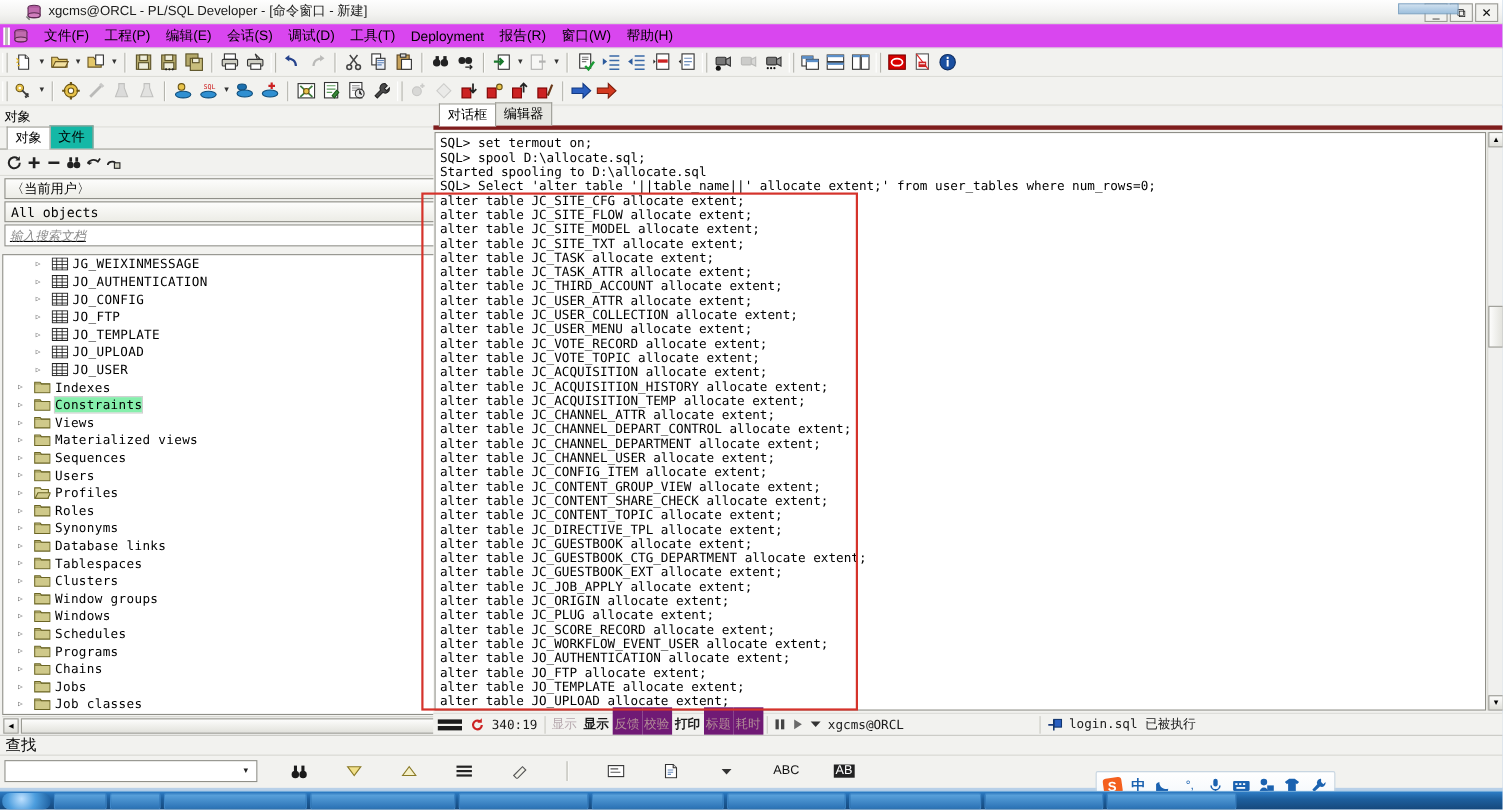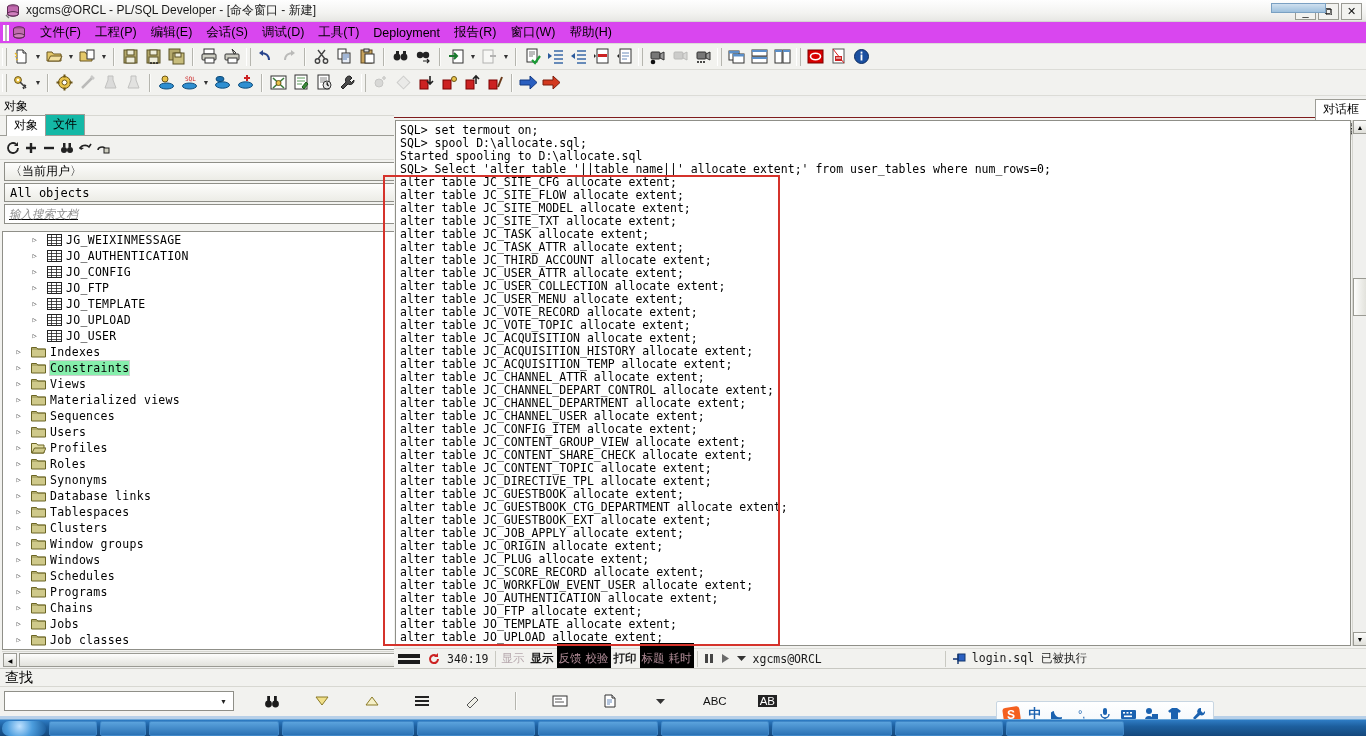--- a/index.html
+++ b/index.html
@@ -45,21 +45,21 @@
   }
 
   
   .app {
     position: absolute; left: 0; top: 0; width: 1366px; height: 716px;
     background: #f0f0ee;
   }
   .titlebar {
     position: absolute; left: 0; top: 0; width: 1366px; height: 22px;
     background: linear-gradient(180deg, #fefefe 0%, #f3f3f1 60%, #e7e7e4 100%);
-    display: flex; align-items: center; padding-left: 5px;
+    display: flex; align-items: center; padding-left: 23px;
     border-bottom: 1px solid #d5d5d0;
   }
   .title-icon {
     width: 16px; height: 16px; margin-right: 5px; flex: none;
   }
   .title-text { font-size: 12px; color: #1a1a1a; font-family: "Liberation Sans", sans-serif; }
   .win-ctrls { position: absolute; right: 4px; top: 3px; display: flex; }
   .wc {
     width: 21px; height: 17px; margin-left: 2px;
     border: 1px solid #9a9a94; background: #f2f2ef;
@@ -170,21 +170,21 @@
     border: 1px solid #9a9a93; display:flex; align-items:center; justify-content:center; font-size:6px; }
   .lp-hscroll .hthumb { flex: 1; height: 14px; margin: 0 1px;
     background: linear-gradient(180deg,#fdfdfc,#e2e2dc); border: 1px solid #9a9a93; }
 
   
   .mainpane {
     position: absolute; left: 394px; top: 98px; right: 0; height: 570px;
     background: #f2f2ef;
   }
   .mp-tabs { height: 20px; display: flex; align-items: flex-end;
-    border-bottom: 1px solid #7f1d1d; padding-left: 5px; flex-direction: column; }
+    border-bottom: 4px solid #7f1d1d; padding-left: 5px; }
   .mp-tab { padding: 1px 7px 2px; font-size: 12px; border: 1px solid #9d9d96;
     border-bottom: none; background: #e6e6e1; margin-right: -1px; color: #000; }
   .mp-tab.active { background: #fff; position: relative; top: 1px; }
   .console {
     position: absolute; left: 1px; top: 22px; right: 15px; bottom: 22px;
     background: #fff; border: 1px solid #8f8f88; overflow: hidden;
     font-family: "DejaVu Sans Mono", monospace;
     font-size: 11.5px; line-height: 13.05px; color: #000;
     padding: 3px 0 0 4px; white-space: pre;
   }
@@ -204,21 +204,21 @@
     background: linear-gradient(90deg,#fdfdfc,#e2e2dc); border: 1px solid #9a9a93; }
   .mp-status {
     position: absolute; left: 0; right: 0; bottom: 0; height: 20px;
     background: #f2f2ef; display: flex; align-items: center;
     border-top: 1px solid #dcdcd7; font-size: 11.5px;
   }
   .st-seg { display: flex; align-items: center; height: 18px; padding: 0 3px; }
   .st-divider { width: 1px; height: 16px; background: #c9c9c2; margin: 0 3px; }
   .st-grey { color: #b6a8ad; }
   .st-dark { color: #1a1a1a; }
-  .st-pinkbox { color: #b08b96; background: #000000; padding: 16px 2px; }
+  .st-pinkbox { color: #b08b96; background: #701a75; padding: 16px 2px; }
   .st-mono { font-family: "DejaVu Sans Mono", monospace; font-size: 11.5px; }
 
   
   .findpanel {
     position: absolute; left: 0; top: 668px; width: 1366px; height: 48px;
     background: #f2f2ef; border-top: 1px solid #c8c8c2;
   }
   .fp-title { height: 18px; display: flex; align-items: center; padding-left: 5px;
     font-size: 14px; color: #000; border-bottom: 1px solid #d8d8d2; }
   .fp-row { height: 28px; display: flex; align-items: center; padding: 0 4px; gap: 26px; }

